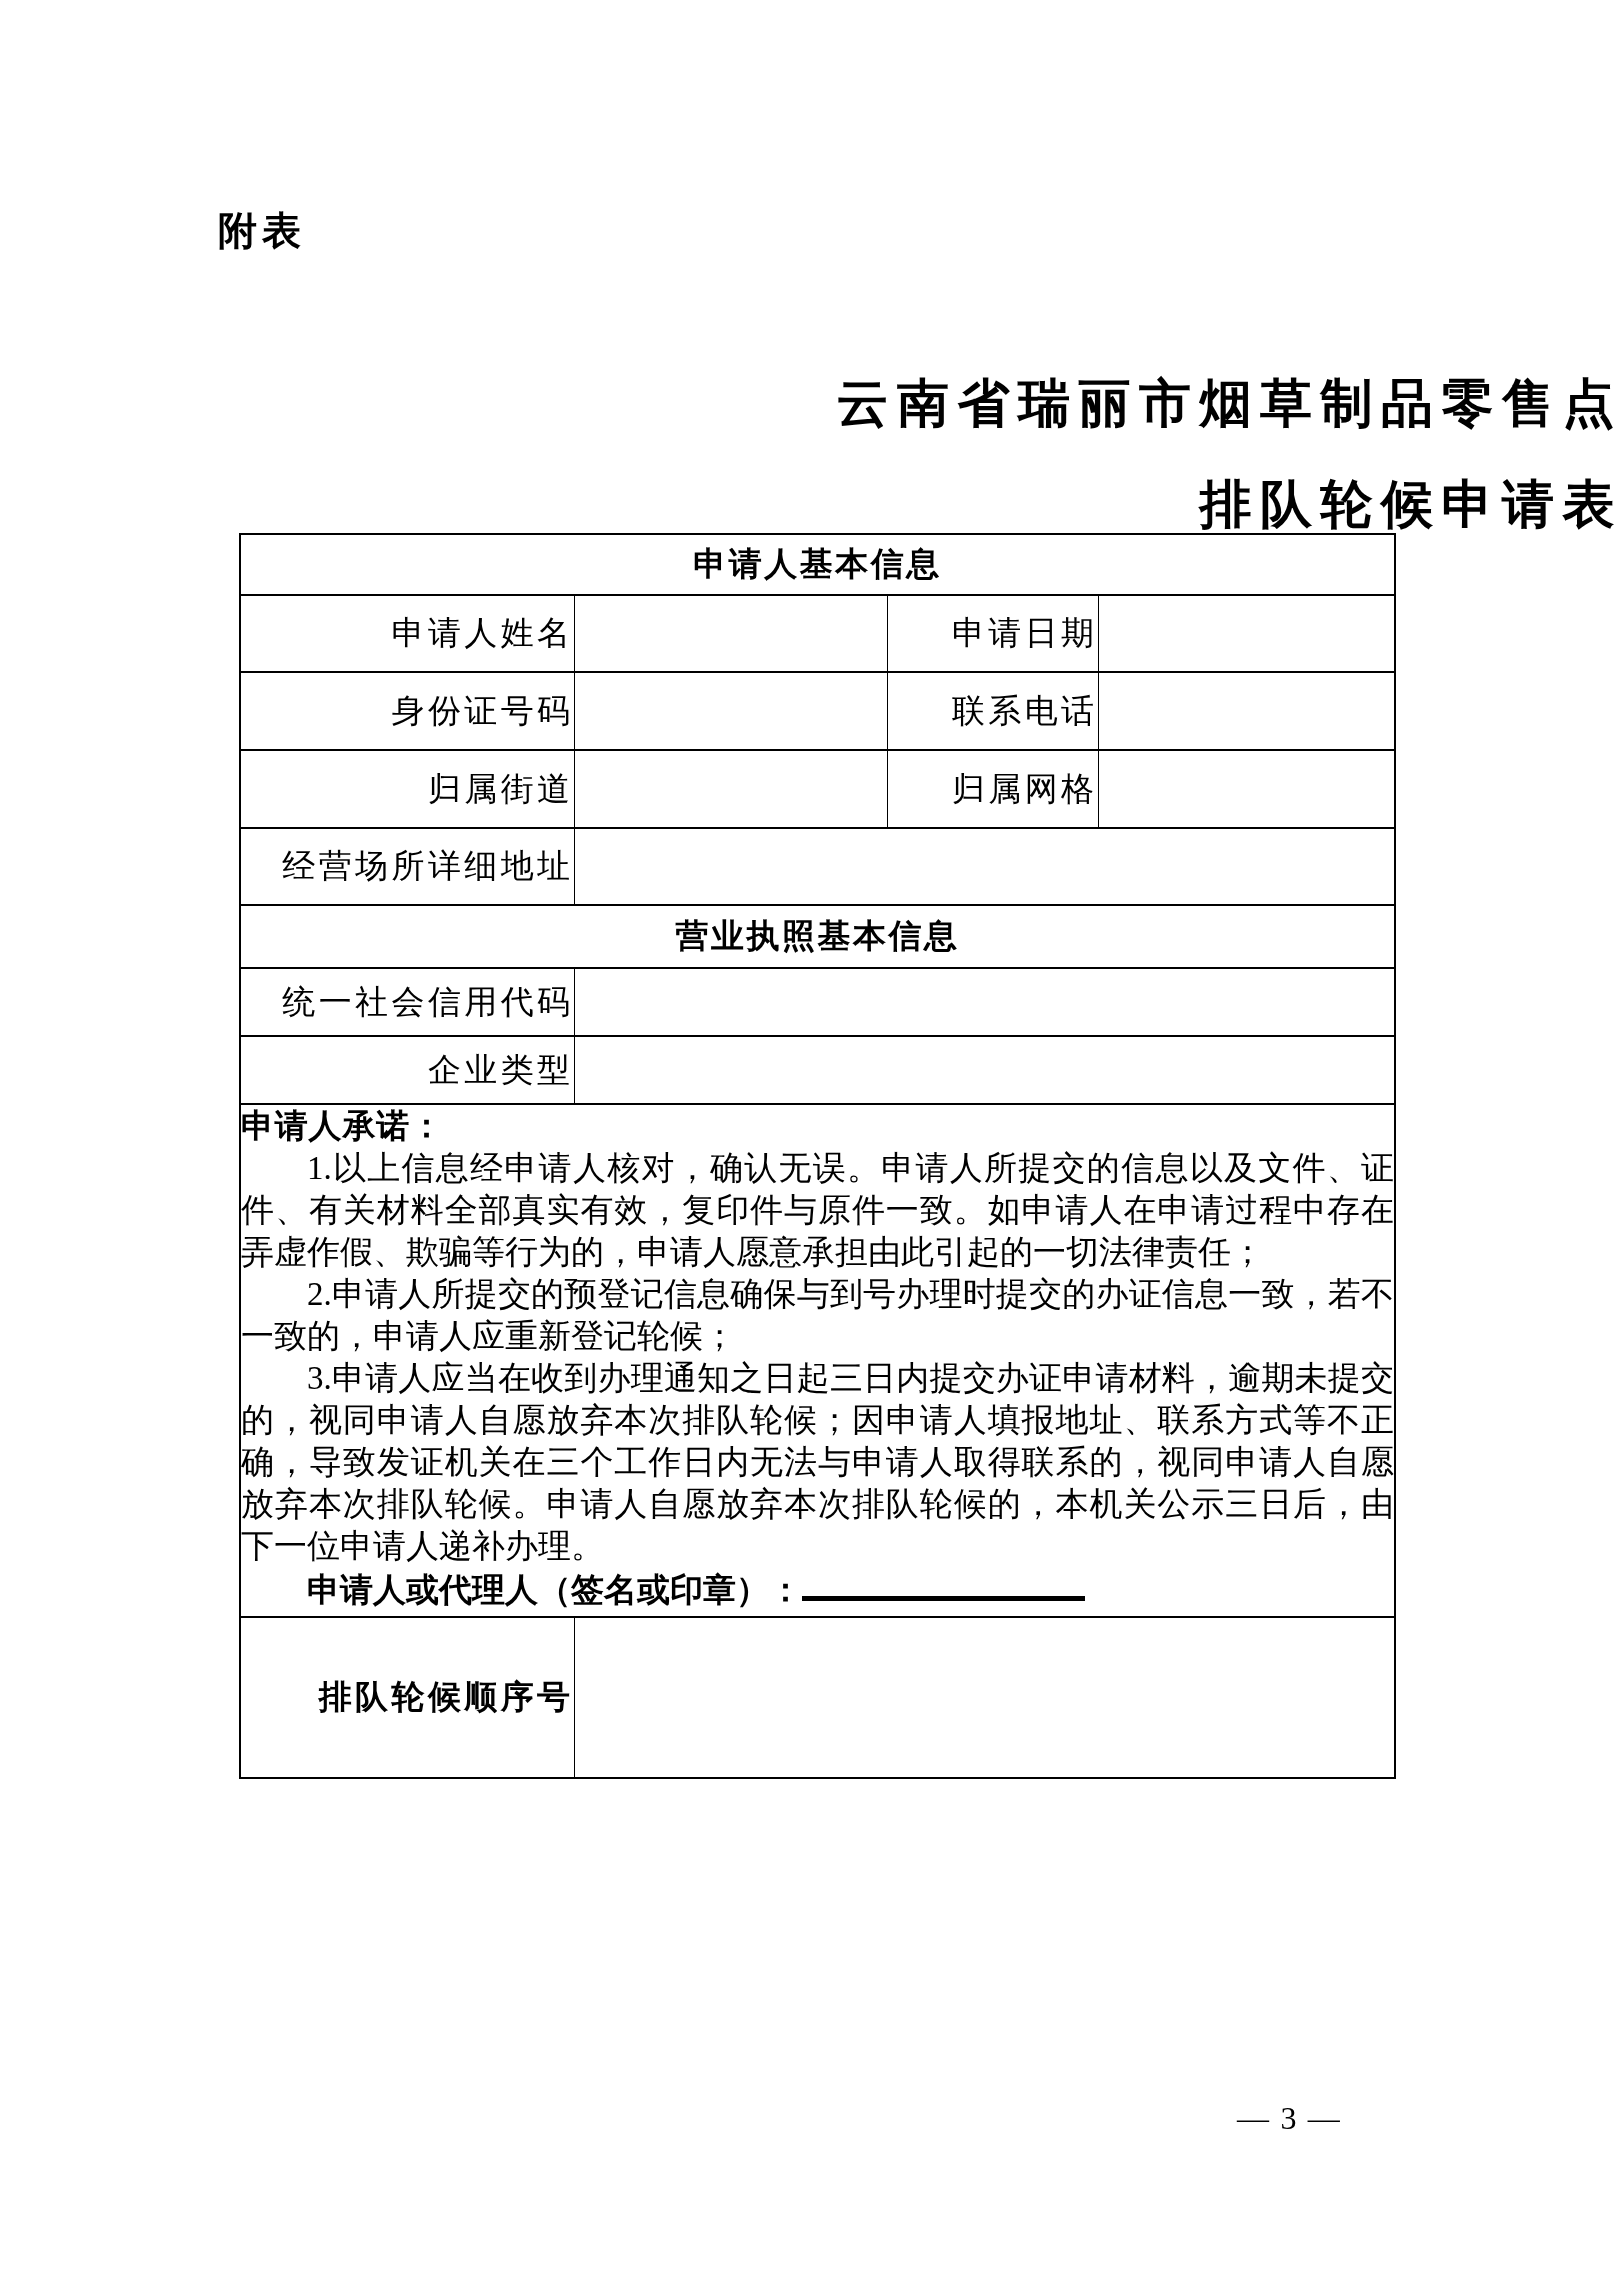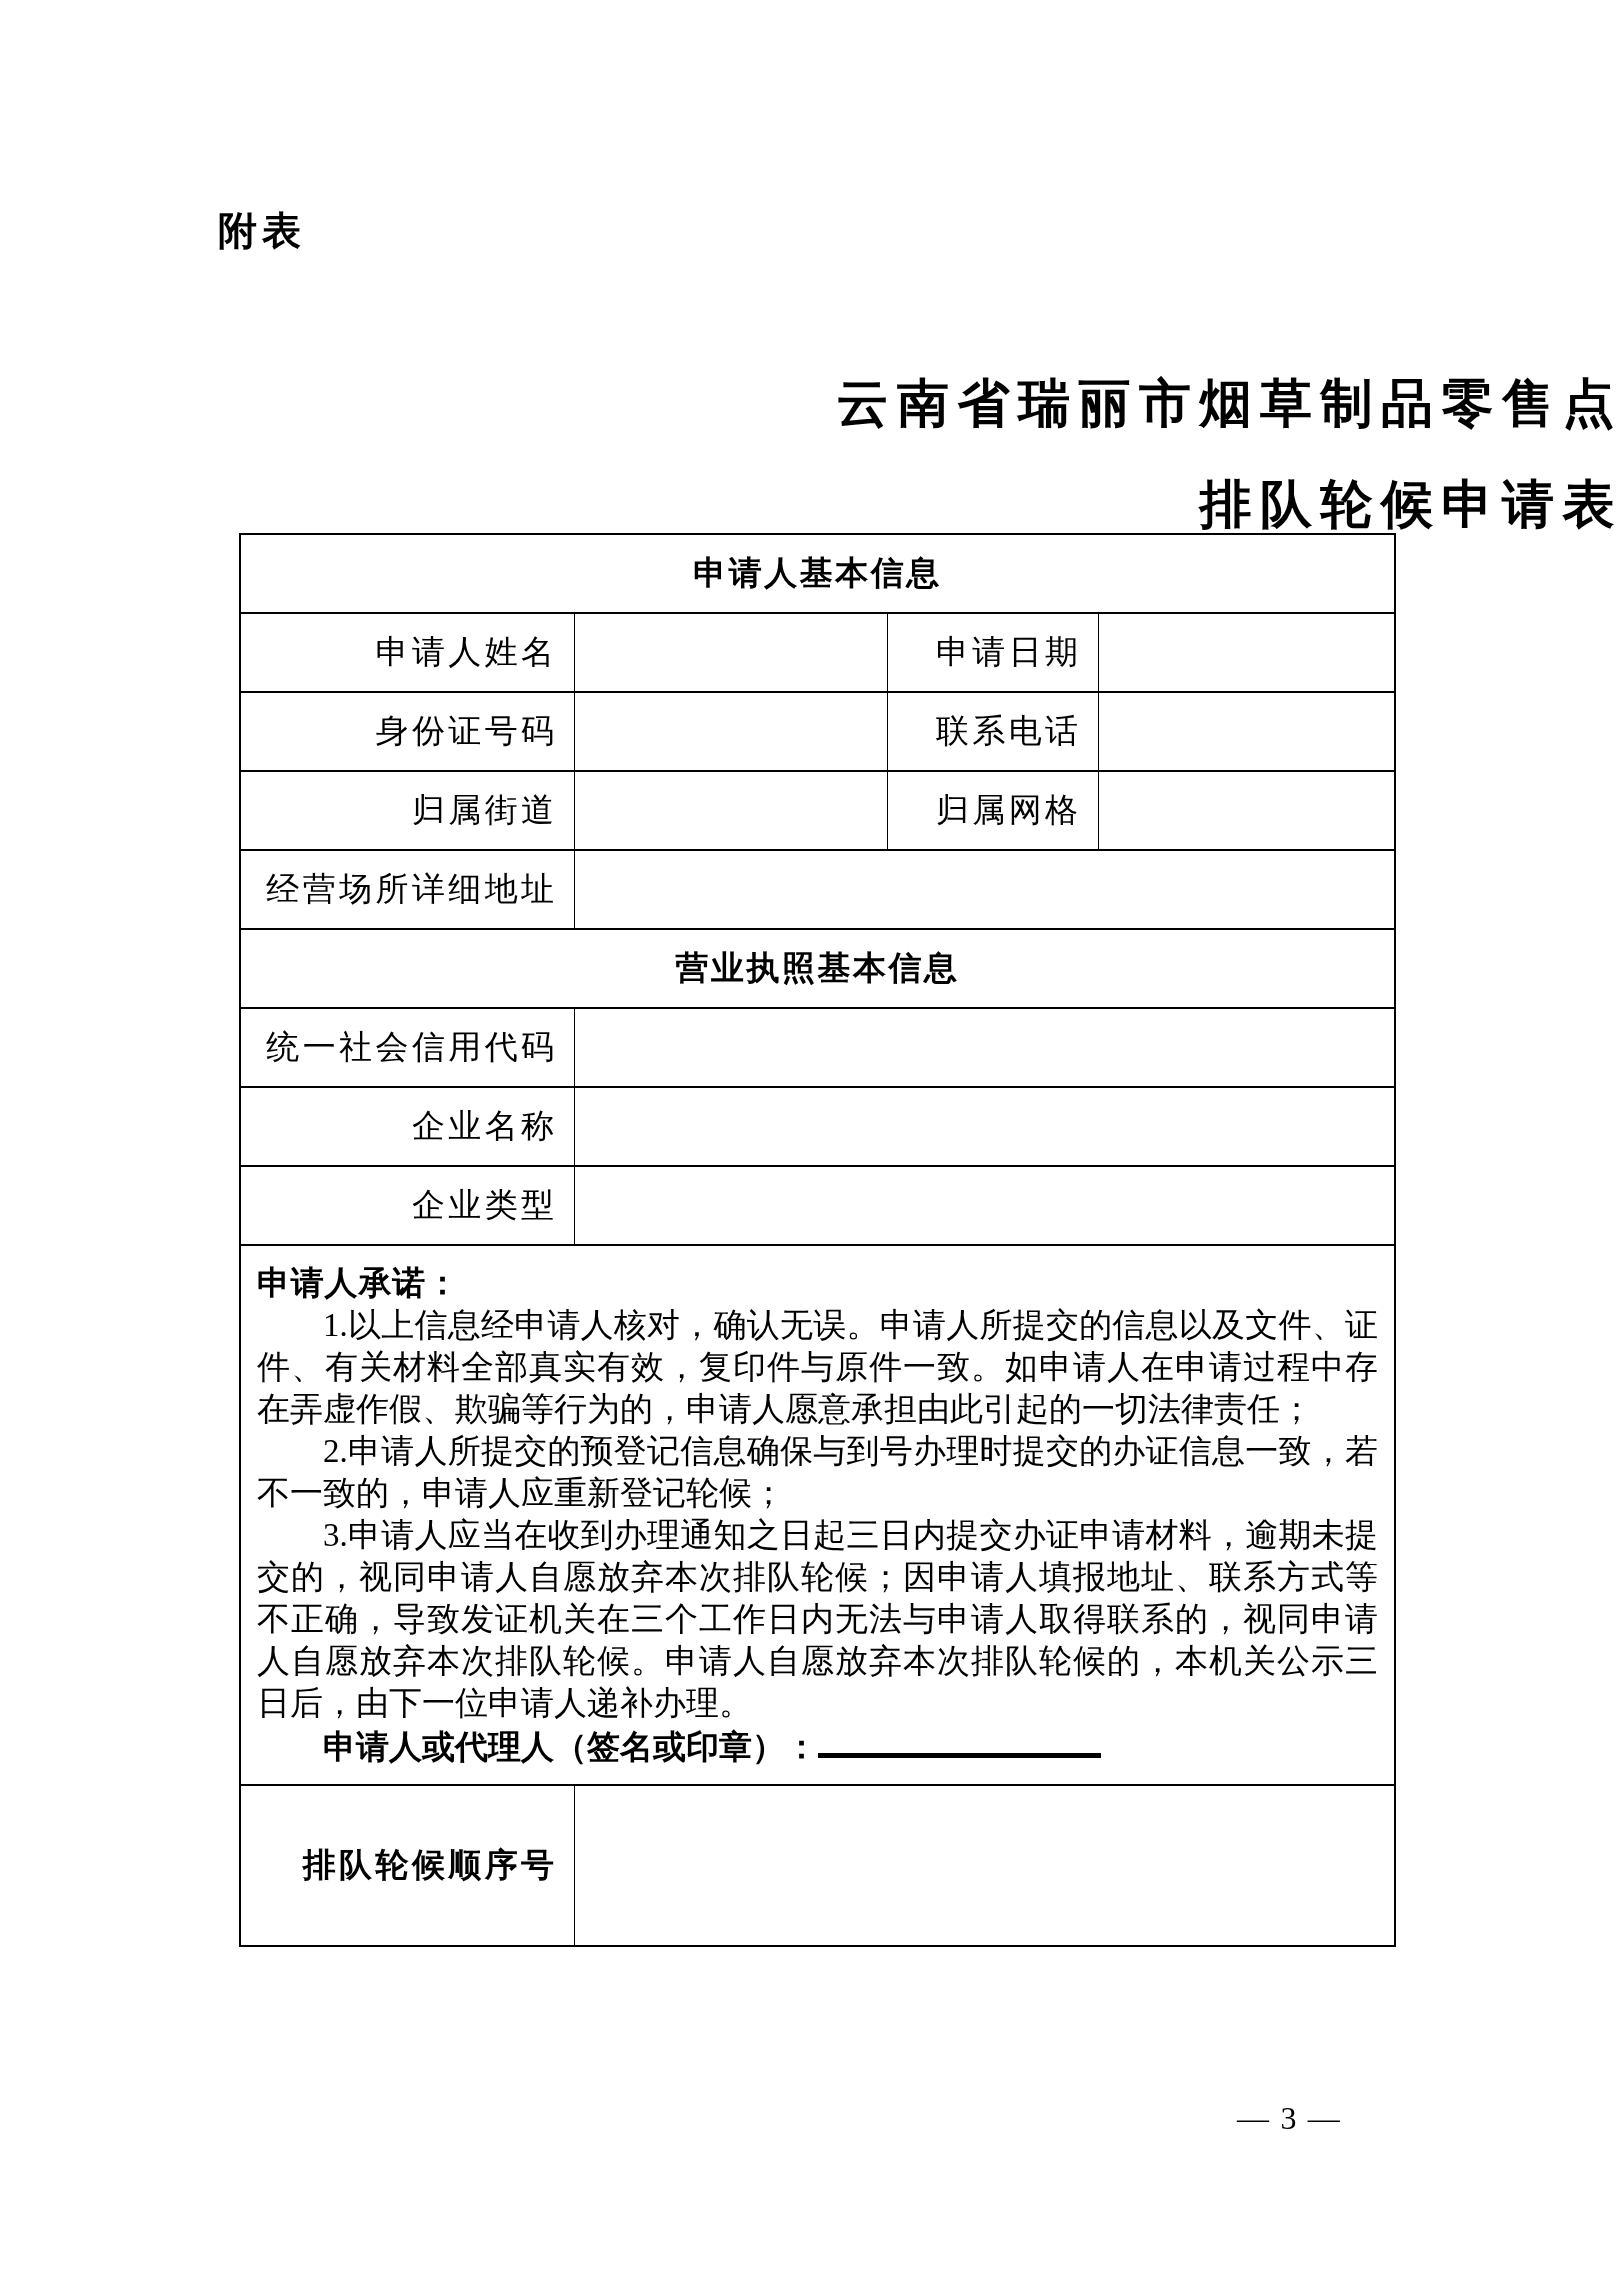--- a/index.html
+++ b/index.html
@@ -40,21 +40,21 @@
     top: 533px;
     width: 1154px;
     border-collapse: collapse;
     table-layout: fixed;
     border: 2.5px solid #000;
   }
   table.form-table td {
     border: 1.7px solid #000;
     border-top-width: 2.5px;
     border-bottom-width: 2.5px;
-    padding: 16px;
+    padding: 0;
     overflow: hidden;
   }
   .sec-header {
     text-align: center;
     vertical-align: middle;
     font-weight: bold;
     font-size: 33px;
     letter-spacing: 2.5px;
   }
   .lbl {
@@ -148,24 +148,20 @@
       <td class="lbl">经营场所详细地址</td>
       <td colspan="3" class="val"></td>
     </tr>
     <tr style="height:63px">
       <td colspan="4" class="sec-header">营业执照基本信息</td>
     </tr>
     <tr style="height:68px">
       <td class="lbl">统一社会信用代码</td>
       <td colspan="3" class="val"></td>
     </tr>
-    <tr style="height:70px">
-      <td class="lbl">企业名称</td>
-      <td colspan="3" class="val"></td>
-    </tr>
     <tr style="height:68px">
       <td class="lbl">企业类型</td>
       <td colspan="3" class="val"></td>
     </tr>
     <tr style="height:513px">
       <td colspan="4" class="commit">
         <div class="c-head">申请人承诺：</div>
         <p>1.以上信息经申请人核对，确认无误。申请人所提交的信息以及文件、证件、有关材料全部真实有效，复印件与原件一致。如申请人在申请过程中存在弄虚作假、欺骗等行为的，申请人愿意承担由此引起的一切法律责任；</p>
         <p>2.申请人所提交的预登记信息确保与到号办理时提交的办证信息一致，若不一致的，申请人应重新登记轮候；</p>
         <p>3.申请人应当在收到办理通知之日起三日内提交办证申请材料，逾期未提交的，视同申请人自愿放弃本次排队轮候；因申请人填报地址、联系方式等不正确，导致发证机关在三个工作日内无法与申请人取得联系的，视同申请人自愿放弃本次排队轮候。申请人自愿放弃本次排队轮候的，本机关公示三日后，由下一位申请人递补办理。</p>

